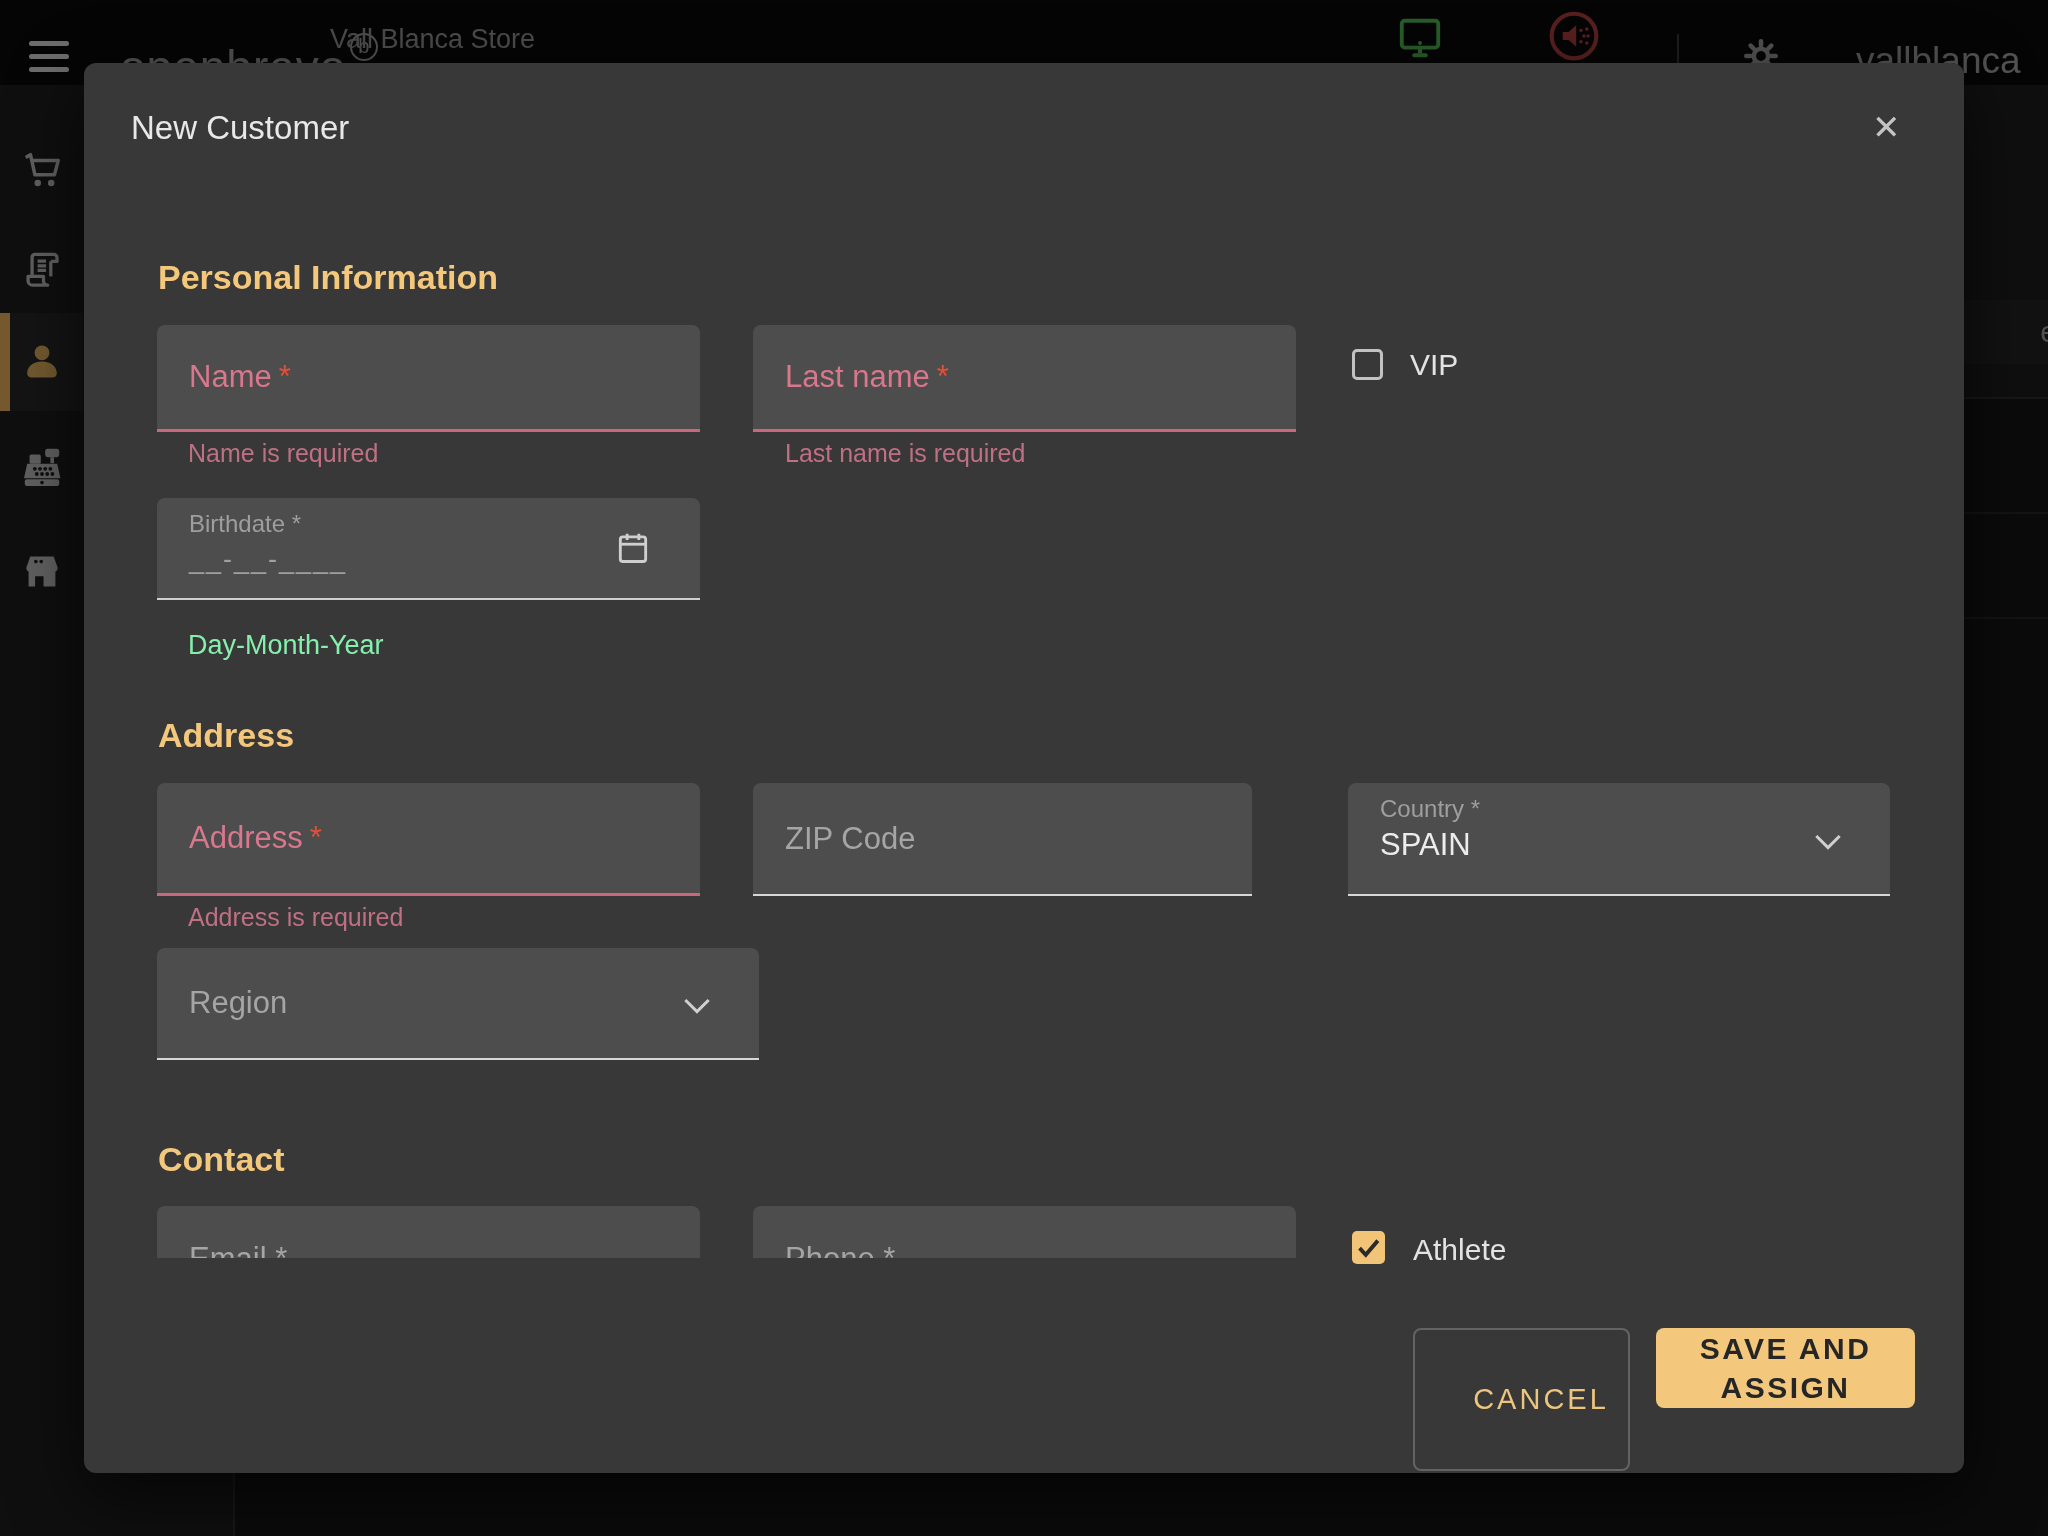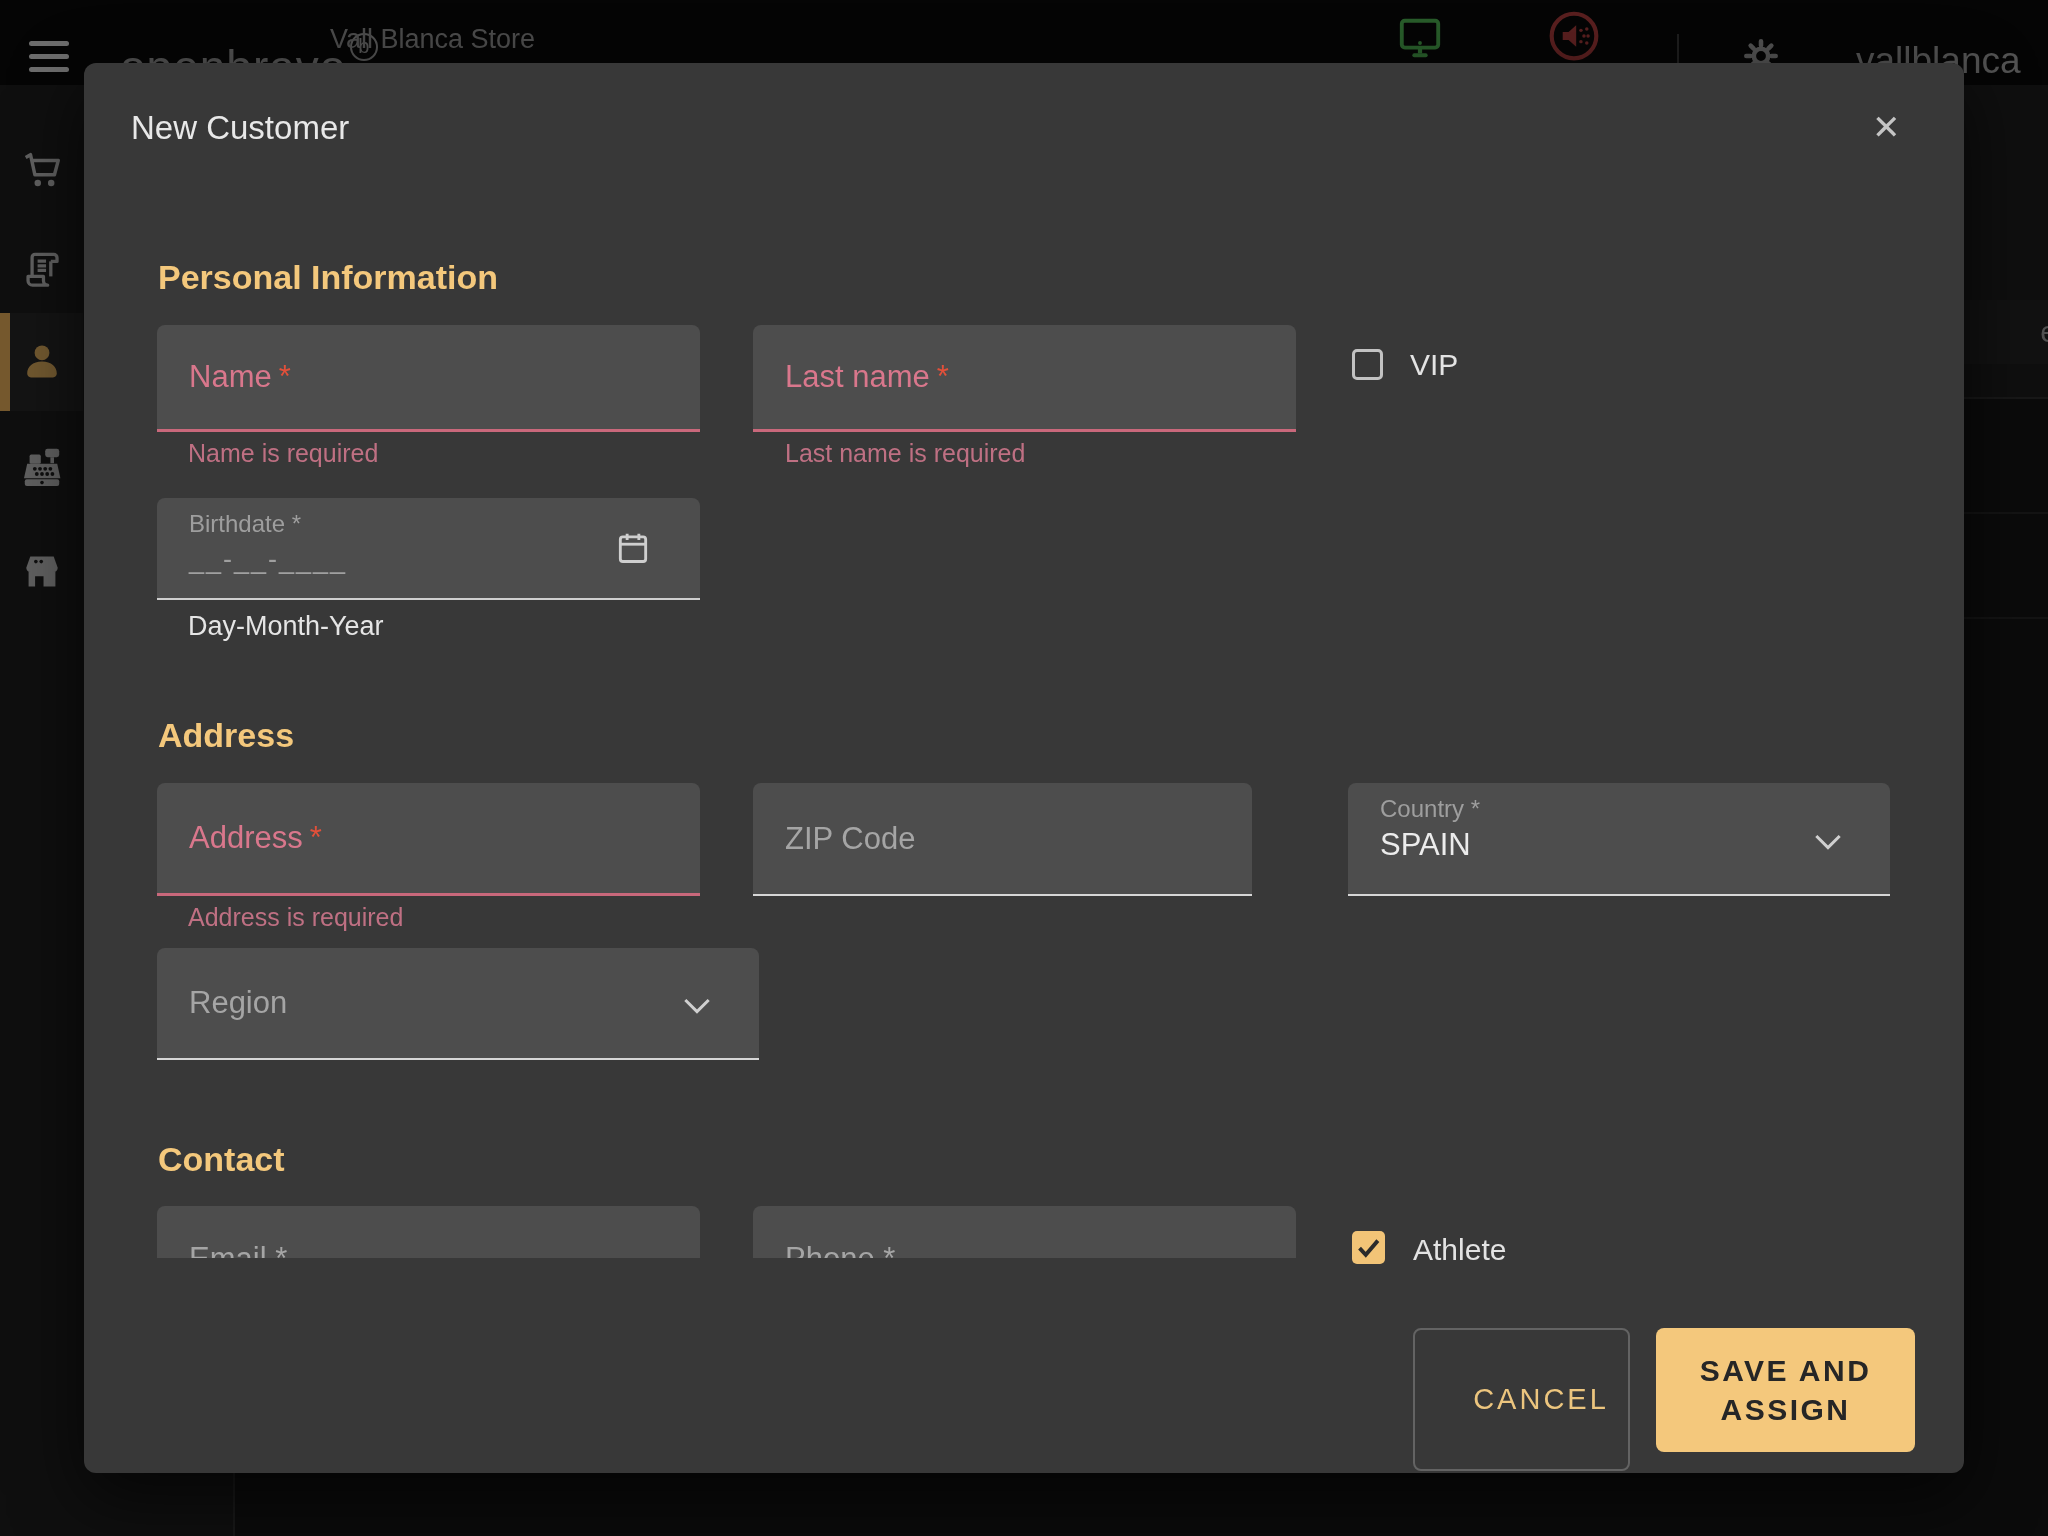--- a/index.html
+++ b/index.html
@@ -47,33 +47,33 @@
   .field{position:absolute;background:#4d4d4d;border-radius:8px 8px 0 0;border-bottom:2px solid #d6d6d6;box-sizing:border-box;}
   .field.error{border-bottom:3px solid #c9687b;}
   .flabel{position:absolute;left:32px;font-size:31px;color:#a5a5a5;white-space:nowrap;}
   .flabel.center{top:50%;transform:translateY(-50%);}
   .flabel.err{color:#d9778c;}
   .ast{color:#e2503a;margin-left:7px;}
   .slabel{position:absolute;left:32px;top:12px;font-size:24px;color:#9e9e9e;}
   .mask{position:absolute;left:32px;top:46px;font-size:27px;color:#a0a0a0;letter-spacing:2px;}
   .fvalue{position:absolute;left:32px;top:44px;font-size:31px;color:#ececec;}
   .errmsg{position:absolute;font-size:25px;color:#bf7083;}
-  .helper{position:absolute;font-size:27px;color:#e5e5e5;}
+  .helper{position:absolute;font-size:27px;color:#86efac;margin-top:19px;}
 
   .cb{display:block;width:31px;height:31px;border:3px solid #c2c2c2;border-radius:5px;box-sizing:border-box;}
   .cb.checked{width:33px;height:33px;border:none;background:#f2c477;}
   .cblabel{font-size:30px;color:#e3e3e3;}
 
   .clipwrap{position:absolute;left:73px;top:1143px;width:1140px;height:52px;overflow:hidden;}
   .clipwrap .field{top:0;height:107px;}
 
   .btn-cancel{position:absolute;left:1329px;top:1265px;width:217px;height:143px;border:2px solid #636363;border-radius:8px;
               color:#ecc57e;font-size:29px;font-weight:500;letter-spacing:3px;display:flex;align-items:center;
               justify-content:center;box-sizing:border-box;cursor:pointer;background:transparent;padding-left:39px;}
-  .btn-save{position:absolute;left:1572px;top:1265px;width:259px;height:124px;background:#f4c87c;border-radius:8px;
+  .btn-save{position:absolute;left:1572px;top:1265px;width:259px;height:80px;background:#f4c87c;border-radius:8px;
             color:#262626;font-size:30px;font-weight:700;letter-spacing:2.5px;display:flex;align-items:center;
             justify-content:center;text-align:center;line-height:1.3;padding:0 26px;box-sizing:border-box;cursor:pointer;}
   .chev{position:absolute;}
 </style>
 </head>
 <body>
 
 <div class="stage">
 
   <div class="topbar">

